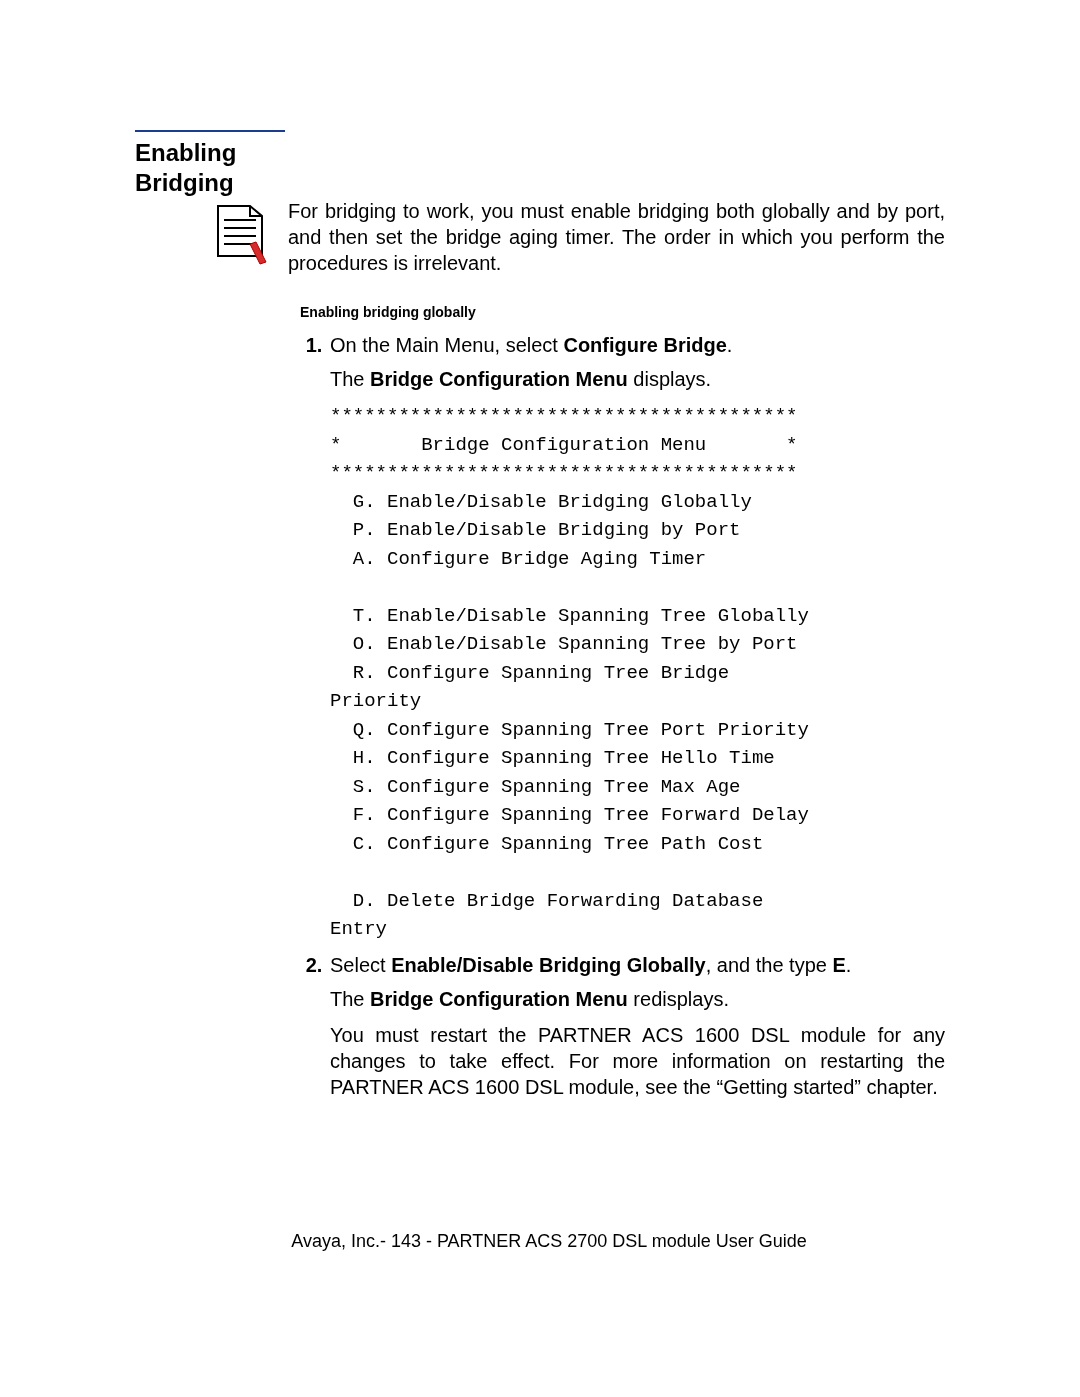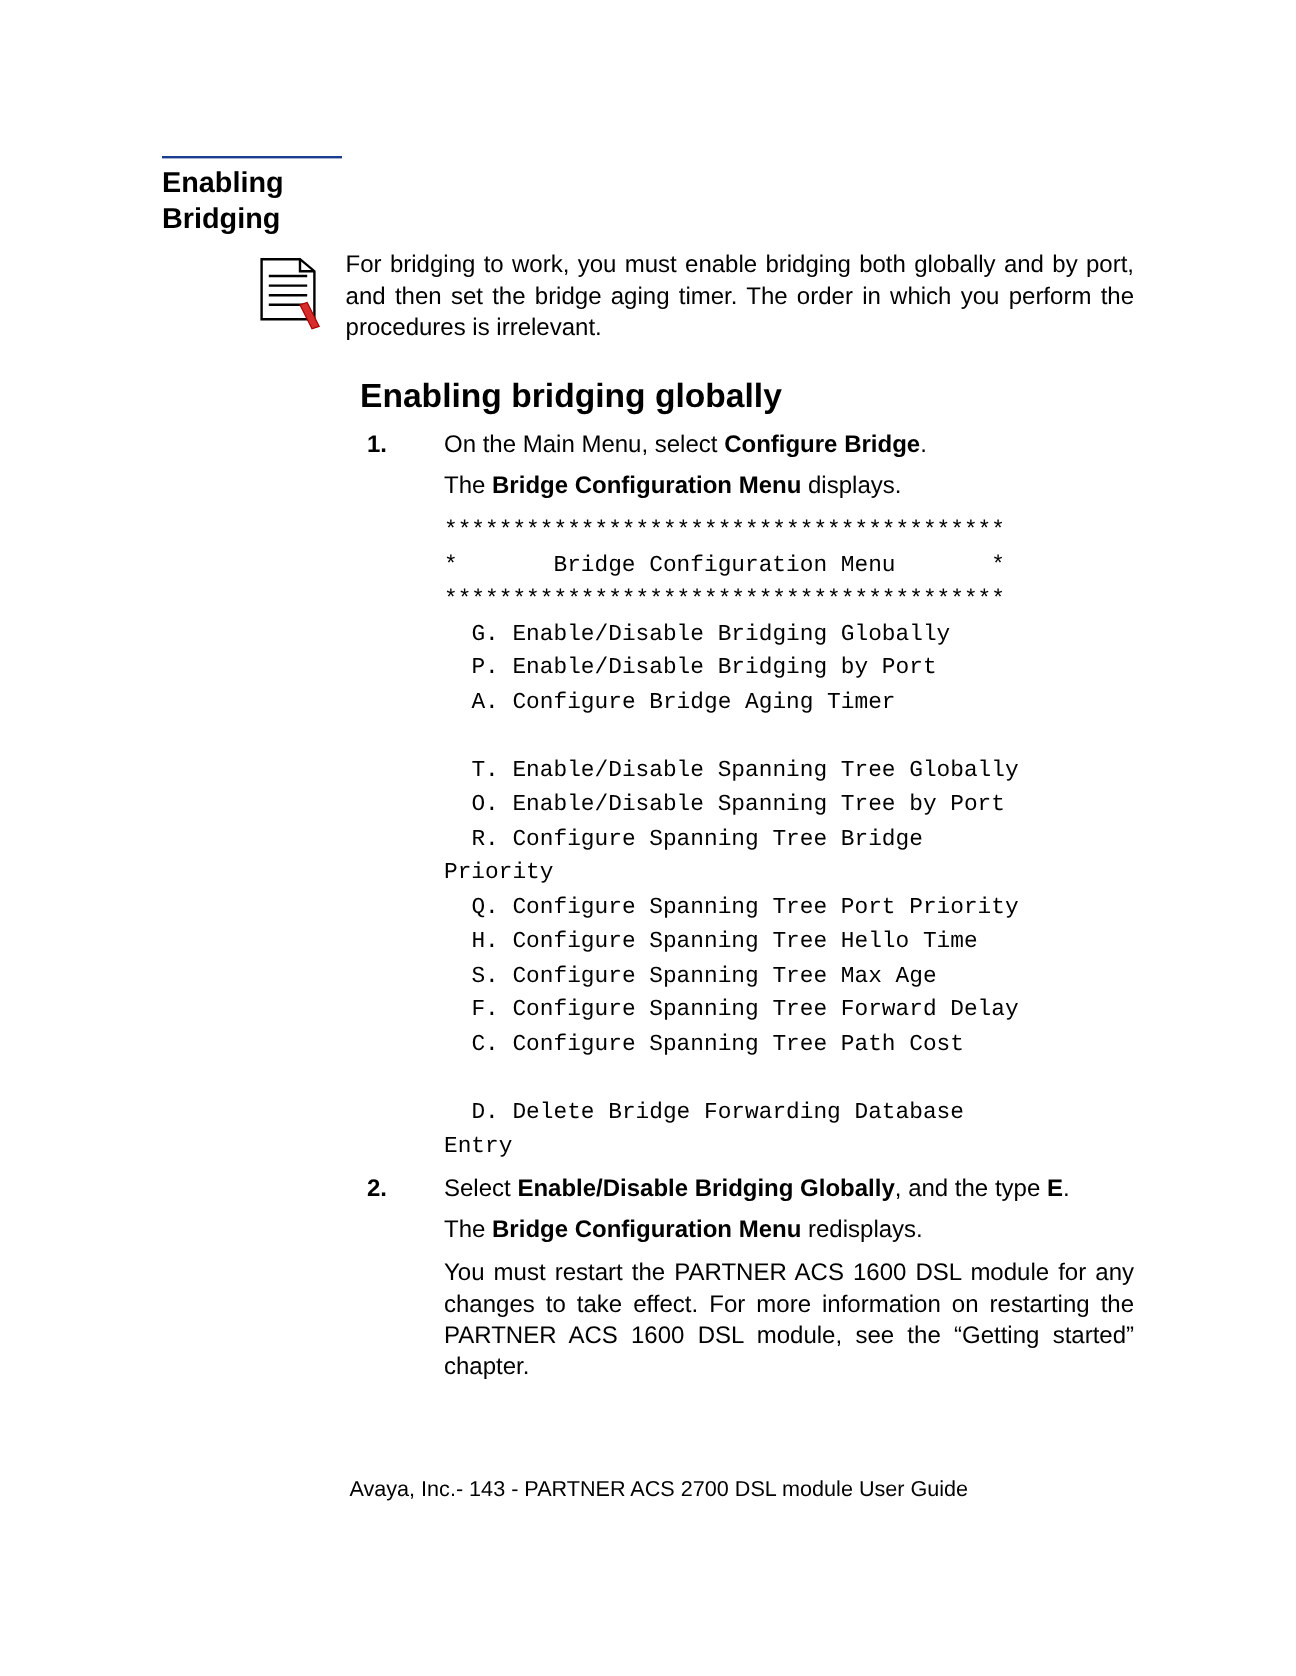--- a/index.html
+++ b/index.html
@@ -18,21 +18,20 @@
   }
   .section-rule {
     border-top: 2px solid #1a3d8f;
     width: 150px;
     margin-bottom: 6px;
   }
   .section-title {
     font-weight: bold;
     font-size: 24px;
     line-height: 1.25;
-    margin-bottom: 10px;
   }
   .content-col {
     margin-left: 165px;
   }
   .note-row {
     display: flex;
     align-items: flex-start;
     gap: 16px;
     margin-left: -90px;
   }
@@ -43,42 +42,41 @@
   }
   .intro-text, .body-text, .step-text {
     font-size: 20px;
     line-height: 1.3;
   }
   .intro-text {
     text-align: justify;
   }
   .sub-heading {
     font-weight: bold;
-    font-size: 28px;
+    font-size: 14px;
     margin-top: 28px;
     margin-bottom: 12px;
   }
   .body-text {
     margin-bottom: 12px;
   }
   .steps {
     list-style: decimal;
     padding-left: 28px;
     margin: 0;
     font-size: 20px;
   }
   .steps > li {
     margin-bottom: 8px;
   }
   .steps > li::marker {
     font-weight: bold;
   }
   .step-inner {
     padding-left: 2px;
-    margin-left: 40px;
   }
   .step-followup {
     margin-top: 8px;
   }
   .bold { font-weight: bold; }
   .menu-block {
     font-family: "Courier New", Courier, monospace;
     font-size: 19px;
     line-height: 1.5;
     white-space: pre-wrap;

